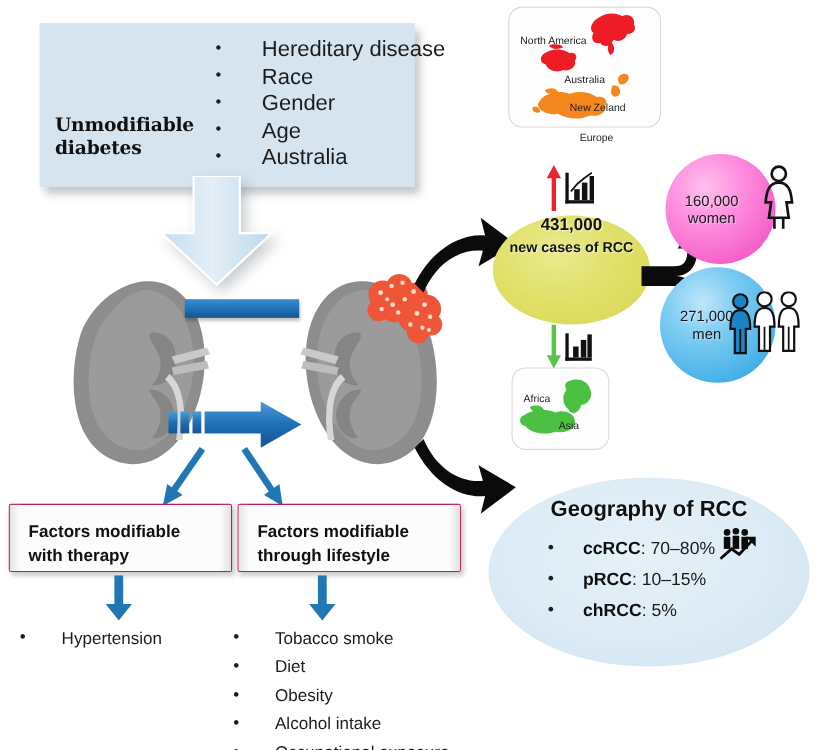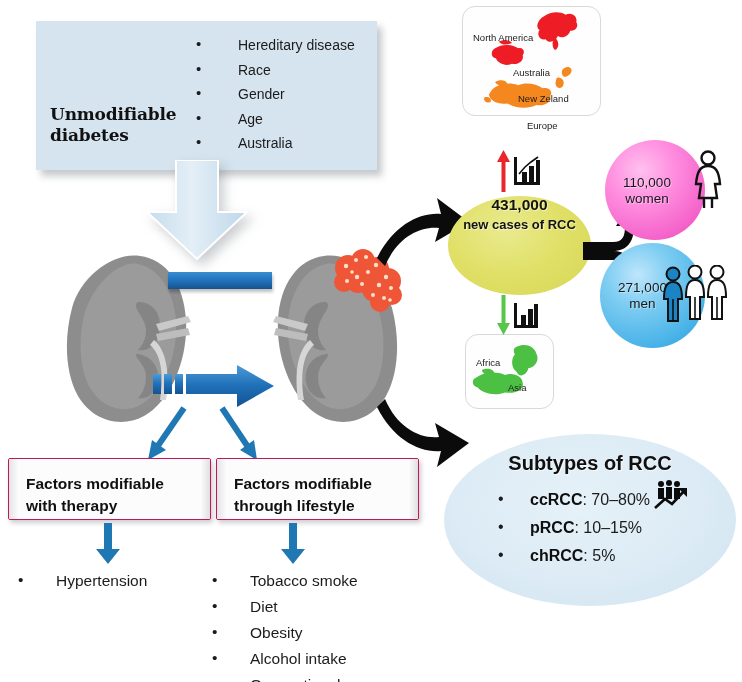--- a/index.html
+++ b/index.html
@@ -24,21 +24,21 @@
     width: 140px;
     font-family: "DejaVu Serif", serif;
     font-weight: bold; font-size: 17px; line-height: 21px;
     color: #111; letter-spacing: -0.2px; margin-top: 40px;
   }
   .unmod-list {
     position: absolute; left: 160px; top: 12px;
     list-style: none;
   }
   .unmod-list li {
-    font-size: 14px; line-height: 24.6px; color: #1b1b1b;
+    font-size: 20px; line-height: 24.6px; color: #1b1b1b;
     position: relative; padding-left: 42px; white-space: nowrap;
   }
   .unmod-list li::before {
     content: "\2022"; position: absolute; left: 0; top: -1px;
     font-size: 15px; color: #1b1b1b;
   }
   
   .big-down-arrow {
     position: absolute; left: 141px; top: 160px;
     width: 112px; height: 100px;
@@ -377,21 +377,21 @@
     <div class="cases-num">431,000</div>
     <div class="cases-txt">new cases of RCC</div>
   </div>
 
   <svg class="split-arrow" viewBox="0 0 62 110">
     <path d="M0 46 H30 C40 46 42 40 42 30 H33 L47 8 L60 30 H51 C51 46 44 55 30 55 H0 Z" fill="#0b0b0b"></path>
     <path d="M0 55 H30 C44 55 51 64 51 80 H60 L47 102 L33 80 H42 C42 70 40 64 30 64 H0 Z" fill="#0b0b0b"></path>
   </svg>
 
   <div class="gender-circle women-circle">
-    <div class="g-num">110,000</div>
+    <div class="g-num">160,000</div>
     <div class="g-lbl">women</div>
   </div>
   <svg class="people-icon woman-icon" viewBox="0 0 32 60">
     <circle cx="16" cy="8" r="6.5" fill="none" stroke="#111" stroke-width="2.4"></circle>
     <path d="M16 16 C8 16 5 22 4 34 L9 34 L7 48 H25 L23 34 L28 34 C27 22 24 16 16 16 Z" fill="none" stroke="#111" stroke-width="2.4"></path>
     <path d="M12 48 V58 M20 48 V58" stroke="#111" stroke-width="2.4" fill="none"></path>
   </svg>
 
   <div class="gender-circle men-circle">
     <div class="g-num">271,000</div>
@@ -433,21 +433,21 @@
   </svg>
   <ul class="risk-list risk-lifestyle">
     <li>Tobacco smoke</li>
     <li>Diet</li>
     <li>Obesity</li>
     <li>Alcohol intake</li>
     <li>Occupational exposure</li>
   </ul>
 
   <div class="subtypes-ellipse">
-    <div class="subtypes-title">Subtypes of RCC</div>
+    <div class="subtypes-title">Geography of RCC</div>
     <ul class="subtypes-list">
       <li><b>ccRCC</b><span>: </span><span>70–80%</span></li>
       <li><b>pRCC</b><span>:  </span><span>10–15%</span></li>
       <li><b>chRCC</b><span>: </span><span>5%</span></li>
     </ul>
   </div>
   <svg class="trend-people-icon" viewBox="0 0 38 30">
     <g fill="#0b0b0b">
       <circle cx="7" cy="4" r="3"></circle>
         <rect x="4" y="8" width="6" height="11"></rect>

